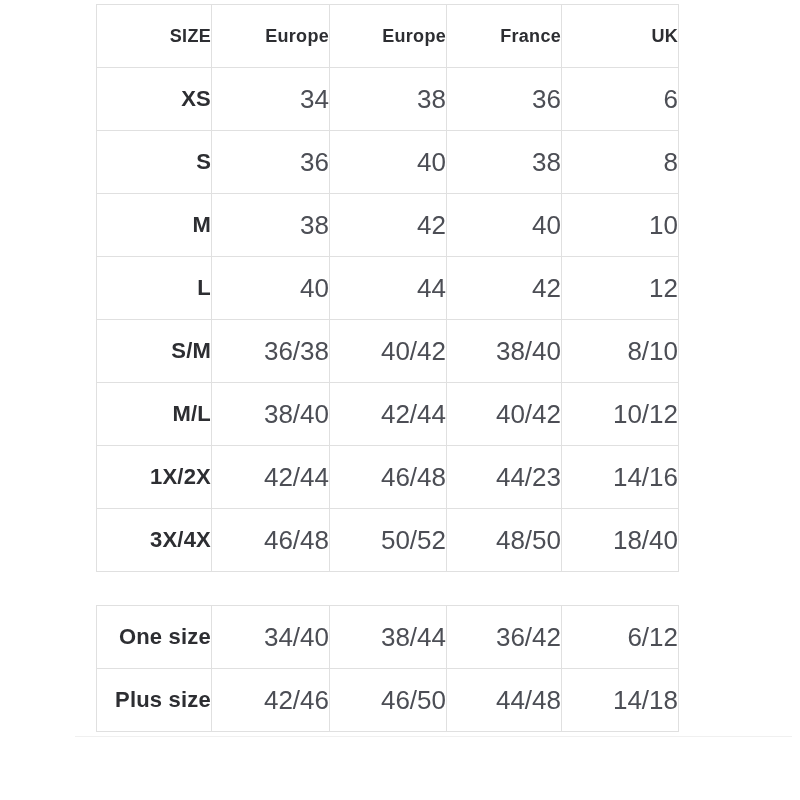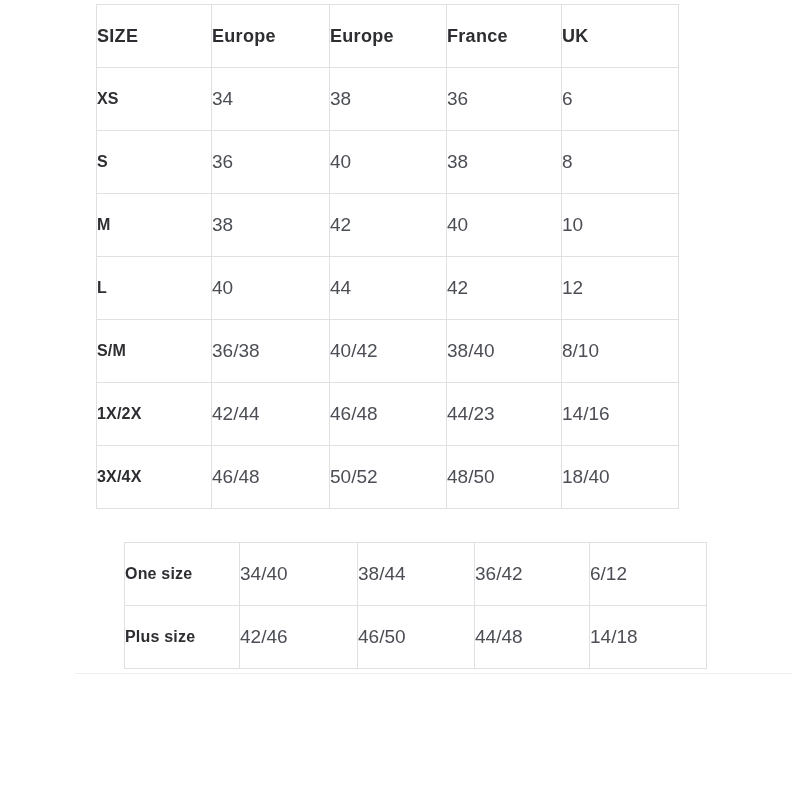--- a/index.html
+++ b/index.html
@@ -12,43 +12,43 @@
   table.size-table {
     border-collapse: collapse;
     table-layout: fixed;
     width: 582px;
     background: #ffffff;
   }
   .size-table th, .size-table td {
     border: 1px solid #e0e0e0;
     height: 62px;
     padding: 0;
-    text-align: left;
+    text-align: right;
     vertical-align: middle;
     overflow: hidden;
     white-space: nowrap;
   }
   .size-table th {
     font-size: 18px;
     font-weight: 700;
     color: #2d2e32;
     letter-spacing: 0.3px;
   }
   .size-table td {
-    font-size: 19px;
+    font-size: 26px;
     font-weight: 400;
     color: #4c4e55;
   }
   .size-table td.lbl {
-    font-size: 16px;
+    font-size: 22px;
     font-weight: 700;
     color: #2d2e32;
     letter-spacing: 0.2px;
   }
-  .second-table { margin-top: 33px; margin-left: 28px; }
+  .second-table { margin-top: 33px; }
   .shadow-line {
     margin-left: -21px;
     width: 717px;
     height: 0;
     border-top: 1px solid #f0f0f0;
     margin-top: 4px;
   }
 </style>
 </head>
 <body>
@@ -100,20 +100,27 @@
         <td>12</td>
       </tr>
       <tr>
         <td class="lbl">S/M</td>
         <td>36/38</td>
         <td>40/42</td>
         <td>38/40</td>
         <td>8/10</td>
       </tr>
       <tr>
+        <td class="lbl">M/L</td>
+        <td>38/40</td>
+        <td>42/44</td>
+        <td>40/42</td>
+        <td>10/12</td>
+      </tr>
+      <tr>
         <td class="lbl">1X/2X</td>
         <td>42/44</td>
         <td>46/48</td>
         <td>44/23</td>
         <td>14/16</td>
       </tr>
       <tr>
         <td class="lbl">3X/4X</td>
         <td>46/48</td>
         <td>50/52</td>

